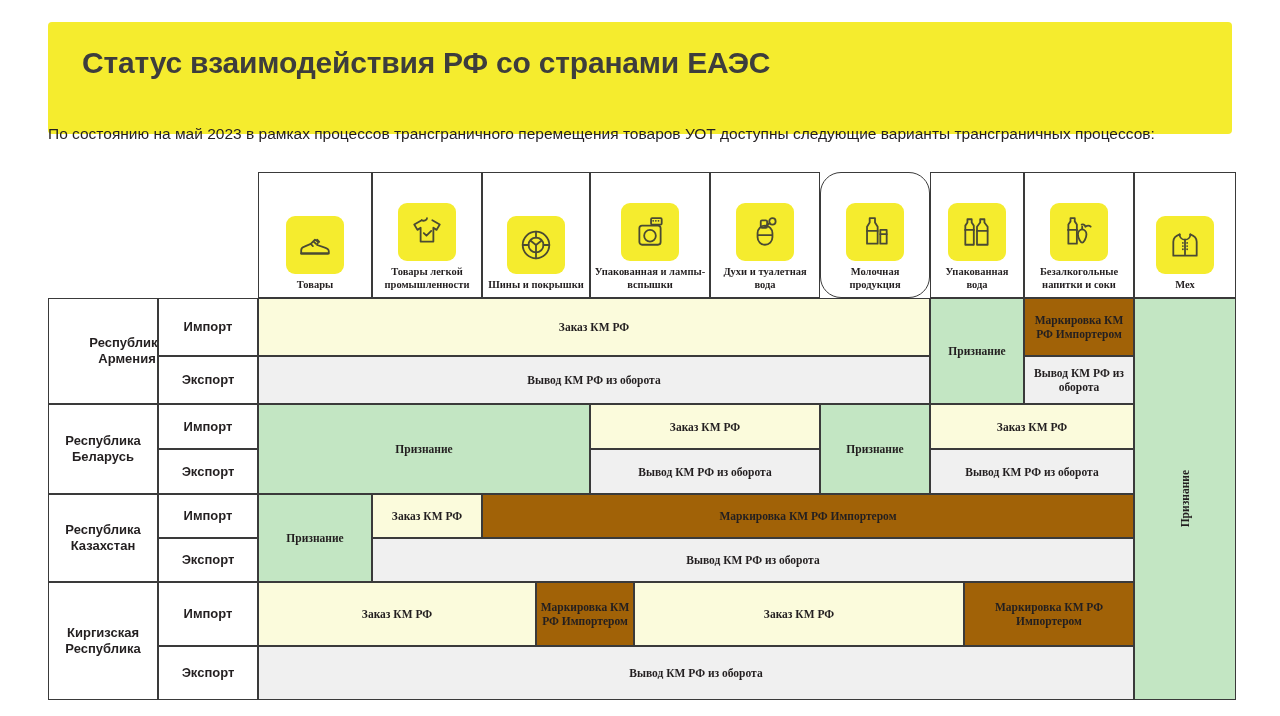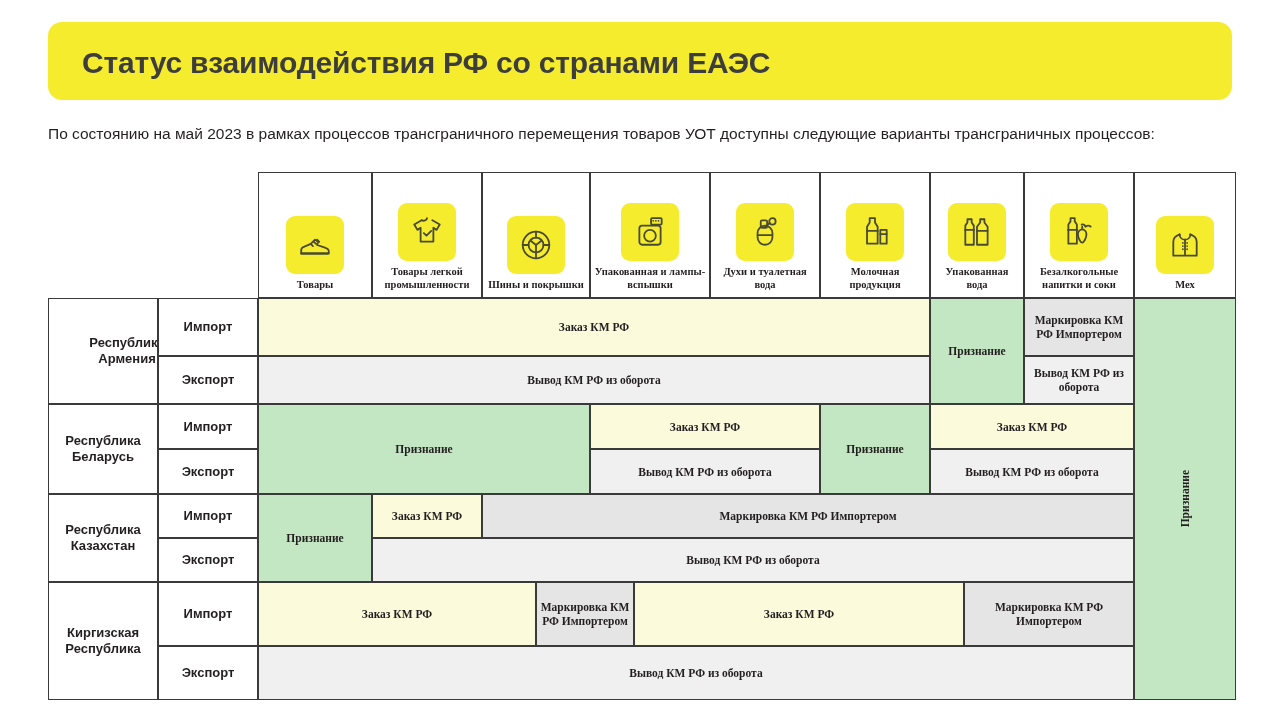--- a/index.html
+++ b/index.html
@@ -8,23 +8,23 @@
     background:#ffffff;
     font-family:"Liberation Sans", sans-serif;
     color:#231f20;
     overflow:hidden;
   }
 
   
   .banner{
     position:absolute;
     left:48px; top:22px;
-    width:1184px; height:78px;
+    width:1184px; height:112px;
     background:#F5EC2E;
-    border-radius:14px;
+    border-radius:4px;
   }
   .banner-title{
     position:absolute;
     left:34px; top:24px;
     font-size:30px;
     font-weight:bold;
     color:#3d3d3d;
     letter-spacing:-0.2px;
   }
 
@@ -80,21 +80,21 @@
     margin:auto auto 5px auto;
   }
   .icon-tile svg{display:block;}
 
   .lbl{display:block;padding:0 3px;}
 
   
   .c-order  { background:#FBFBDC; }
   .c-with   { background:#F0F0F0; }
   .c-recog  { background:#C3E6C3; }
-  .c-mark   { background:#e5e5e5; }
+  .c-mark   { background:#a16207; }
   .c-white  { background:#ffffff; }
 
   .vertical{
     writing-mode:vertical-rl;
     transform:rotate(180deg);
     white-space:nowrap;
   }
 </style>
 </head>
 <body>
@@ -159,21 +159,21 @@
         <circle cx="23" cy="6" r="3"></circle>
         <path d="M20.5 7.5L16 11"></path>
         <rect x="12" y="5" width="6" height="7" rx="1.2"></rect>
         <path d="M9 17a7 7 0 0 1 7-7 7 7 0 0 1 7 7v4a7 7 0 0 1-7 7 7 7 0 0 1-7-7v-4z"></path>
         <path d="M10 19h12"></path>
       </svg>
     </span>
     <span class="lbl">Духи и туалетная вода</span>
   </div>
 
-  <div class="cell hcell" style="left:772px;top:0px;width:110px;height:126px;">
+  <div class="cell hcell" style="left:772px;top:0px;width:110px;height:126px;border-radius:21px;">
     <span class="icon-tile">
       <svg width="34" height="34" viewBox="0 0 32 32" fill="none" stroke="#4a4a33" stroke-width="1.7" stroke-linecap="round" stroke-linejoin="round">
         <path d="M11 3h5v4l2.5 4v16h-10V11L11 7V3z"></path>
         <path d="M8.5 15h10"></path>
         <path d="M21 14h6v13h-6z"></path>
         <path d="M21 18h6"></path>
       </svg>
     </span>
     <span class="lbl">Молочная продукция</span>
   </div>

